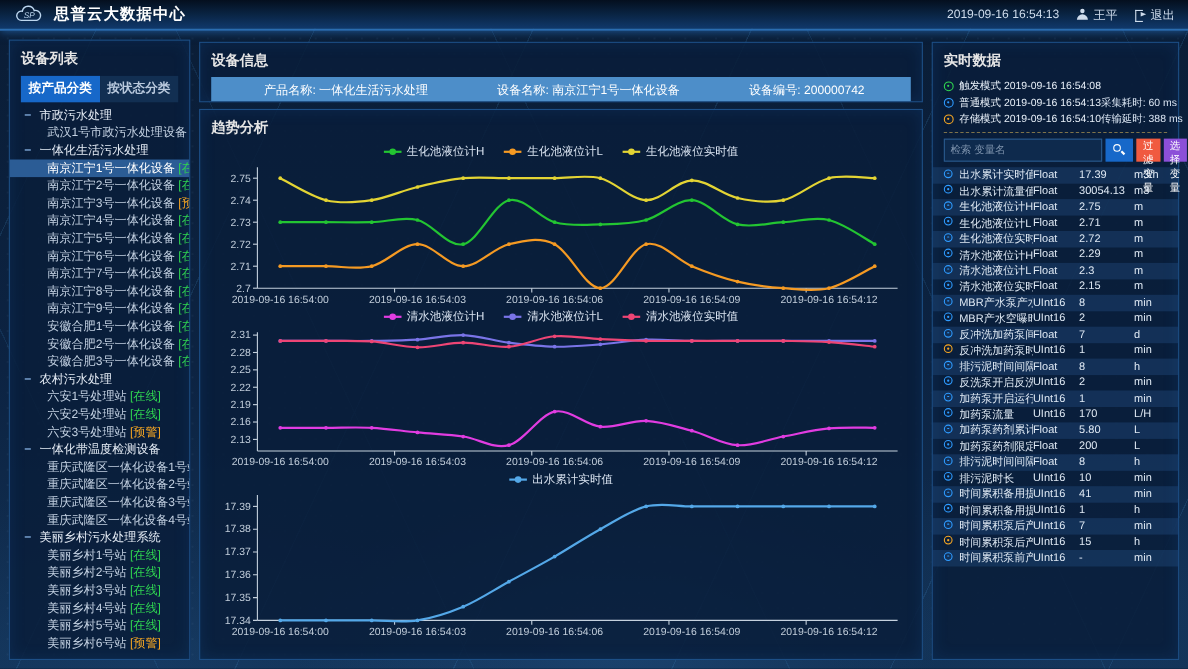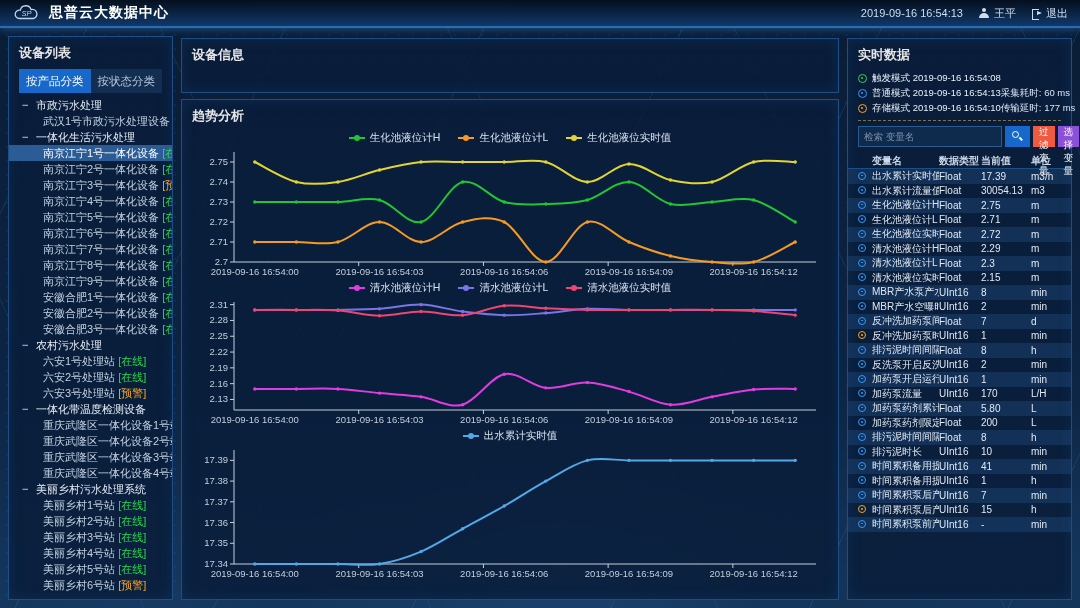--- a/index.html
+++ b/index.html
@@ -60,21 +60,21 @@
     box-shadow:inset 0 0 14px rgba(25,85,160,.22);
   }
   .panel-title { padding:7px 10px 5px 10px; font-size:13px; font-weight:bold; color:#e5e5e5; }
 
   #panel-devices  { left:8px;   top:36px; width:165px; height:564px; }
   #panel-info     { left:181px; top:38px; width:658px; height:55px; }
   #panel-trend    { left:181px; top:99px; width:658px; height:501px; }
   #panel-realtime { left:847px; top:38px; width:225px; height:562px; }
 
   
-  .device-tabs { display:flex; margin:2px 10px 4px 10px; }
+  .device-tabs { display:flex; margin:2px 10px 4px 10px;font-weight:bold; }
   .device-tab { flex:1; height:24px; line-height:24px; text-align:center; font-size:11.5px;
     background:#122f52; color:#b9c9dd; cursor:pointer; }
   .device-tab.active { background:#1768c9; color:#fff; }
   .device-tree { font-size:11px; }
   .tree-group { height:16px; line-height:16px; padding-left:13px; color:#e6edf6; white-space:nowrap; overflow:hidden; cursor:pointer; }
   .collapse-glyph { display:inline-block; width:14px; color:#7fa8d9; font-weight:bold; }
   .tree-item { height:16px; line-height:16px; padding-left:34px; color:#c3d1e2; white-space:nowrap; overflow:hidden; cursor:pointer; }
   .tree-item.selected { background:#2b5c95; color:#ffffff; }
   .st-tag { margin-left:3px; }
 
@@ -198,20 +198,25 @@
       <div class="tree-item">美丽乡村2号站<span class="st-tag" style="color: rgb(47, 213, 81);">[在线]</span></div>
       <div class="tree-item">美丽乡村3号站<span class="st-tag" style="color: rgb(47, 213, 81);">[在线]</span></div>
       <div class="tree-item">美丽乡村4号站<span class="st-tag" style="color: rgb(47, 213, 81);">[在线]</span></div>
       <div class="tree-item">美丽乡村5号站<span class="st-tag" style="color: rgb(47, 213, 81);">[在线]</span></div>
       <div class="tree-item">美丽乡村6号站<span class="st-tag" style="color: rgb(245, 166, 35);">[预警]</span></div>
     </div>
 </div>
 
 <div class="panel" id="panel-info">
   <div class="panel-title">设备信息</div>
+  <div class="info-bar">
+    <span class="seg seg-product">产品名称: 一体化生活污水处理</span>
+    <span class="seg seg-device">设备名称: 南京江宁1号一体化设备</span>
+    <span class="seg seg-number">设备编号: 200000742</span>
+  </div>
 </div>
 
 <div class="panel" id="panel-trend">
   <div class="panel-title">趋势分析</div>
   <div class="chart-block">
     <div class="chart-legend">
         <span class="legend-item">
           <span class="legend-mark" style="color: rgb(35, 197, 50);"></span>
           <span>生化池液位计H</span>
         </span>
@@ -441,39 +446,33 @@
         <span>触发模式 2019-09-16 16:54:08</span>
       </div>
       <div class="mode-row">
         <span class="bullseye" style="color: rgb(46, 155, 255);"></span>
         <span>普通模式 2019-09-16 16:54:13</span>
         <span class="mode-extra">采集耗时: 60 ms</span>
       </div>
       <div class="mode-row">
         <span class="bullseye" style="color: rgb(245, 166, 35);"></span>
         <span>存储模式 2019-09-16 16:54:10</span>
-        <span class="mode-extra">传输延时: 177 ms</span>
+        <span class="mode-extra">传输延时: 388 ms</span>
       </div>
     </div>
   <div class="mode-divider"></div>
   <div class="rt-controls">
     <input class="rt-search" type="text" placeholder="检索 变量名" style="">
     <button class="rt-search-btn">
       <span class="mag-icon"></span>
     </button>
     <button class="rt-btn filter">过滤变量</button>
     <button class="rt-btn select">选择变量</button>
   </div>
   <div class="rt-table">
-    <div class="rt-thead">
-      <span class="h-name">变量名</span>
-      <span class="col-type">数据类型</span>
-      <span class="col-value">当前值</span>
-      <span class="col-unit">单位</span>
-    </div>
     <div class="rt-tbody">
         <div class="rt-row">
           <span class="col-icon"><span class="row-bull" style="color: rgb(46, 155, 255);"></span></span>
           <span class="col-name">出水累计实时值</span>
           <span class="col-type">Float</span>
           <span class="col-value">17.39</span>
           <span class="col-unit">m3/h</span>
         </div>
         <div class="rt-row">
           <span class="col-icon"><span class="row-bull" style="color: rgb(46, 155, 255);"></span></span>

